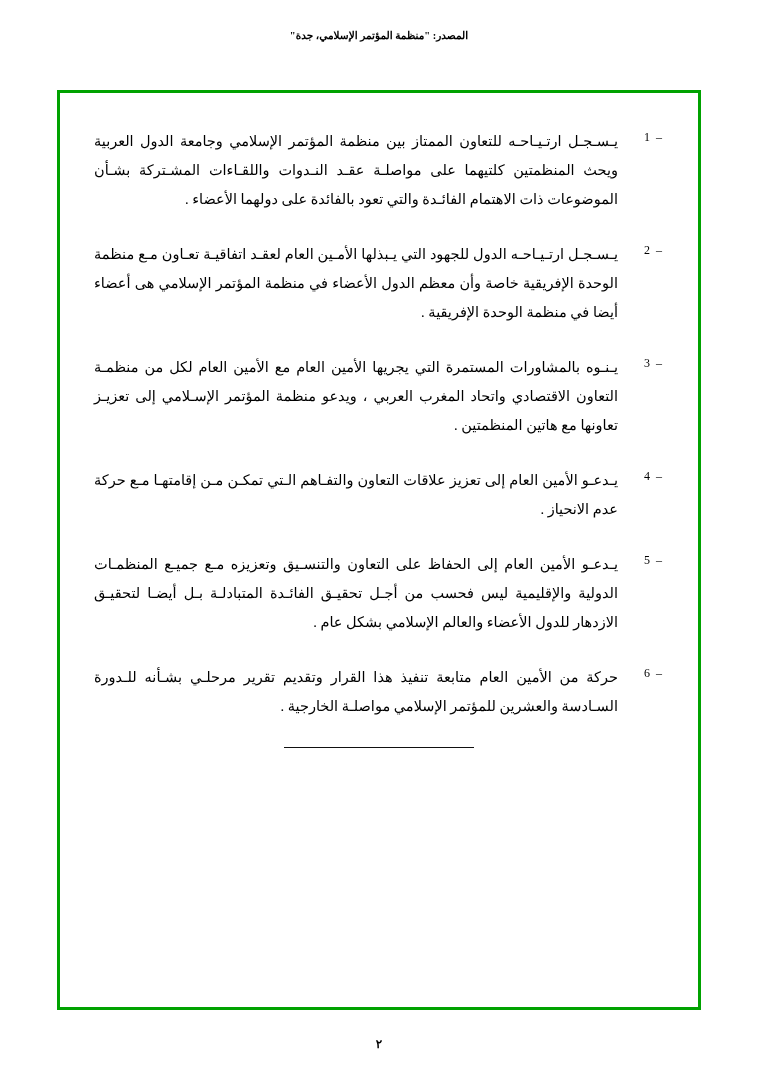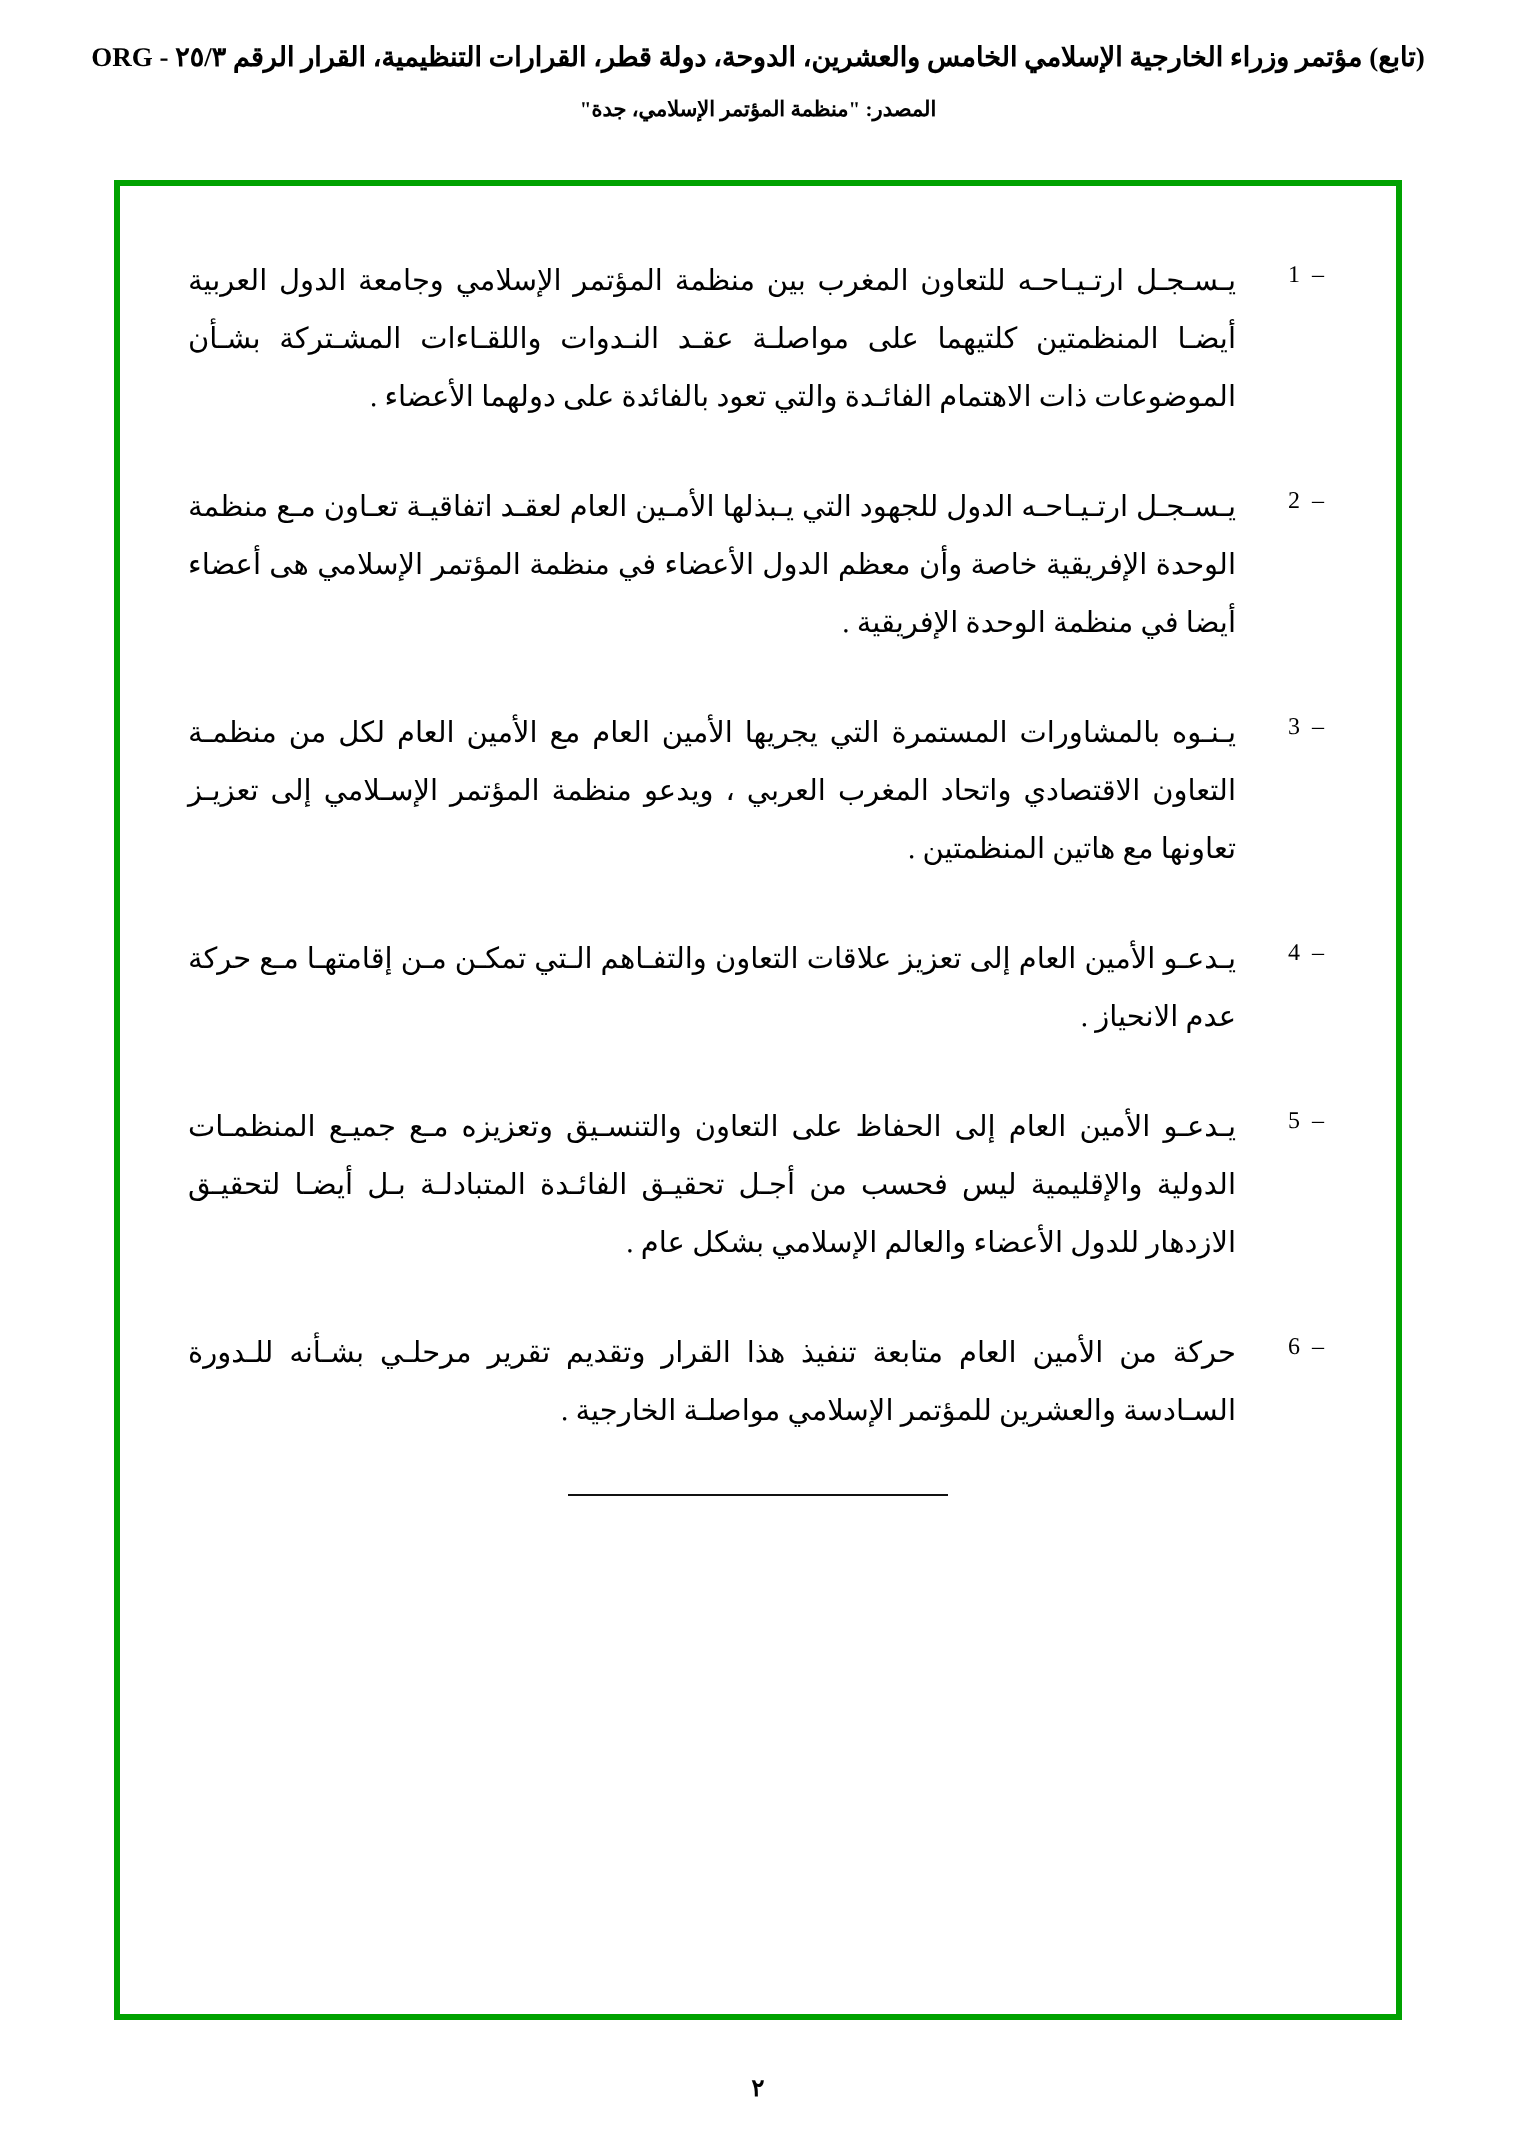--- a/index.html
+++ b/index.html
@@ -132,33 +132,32 @@
     font-weight: bold;
     color: #000;
   }
 </style>
 </head>
 <body>
 
 <div class="page">
 
   <div class="doc-header">
-    <div class="header-line">(تابع) مؤتمر وزراء الخارجية الإسلامي الخامس والعشرين، الدوحة، دولة قطر، القرارات التنظيمية، القرار الرقم ٢٥/٣ ‑ ORG</div>
     <div class="header-source">المصدر:  "منظمة المؤتمر الإسلامي، جدة"</div>
   </div>
 
   <div class="frame" style="border-color: rgb(0, 162, 0);">
     <div class="frame-inner">
 
       <div class="clause">
         <div class="clause-num">
           <span class="dash">–</span>
           <span class="num">1</span>
         </div>
-        <div class="clause-body"><span class="lead">يـسـجـل ارتـيـاحـه</span><span> للتعاون المغرب بين منظمة المؤتمر الإسلامي وجامعة الدول العربية </span><span class="lead">أيضـا</span><span> المنظمتين كلتيهما على مواصلـة عقـد النـدوات واللقـاءات المشـتركة بشـأن الموضوعات ذات الاهتمام الفائـدة والتي تعود بالفائدة على دولهما الأعضاء .</span></div>
+        <div class="clause-body"><span class="lead">يـسـجـل ارتـيـاحـه</span><span> للتعاون الممتاز بين منظمة المؤتمر الإسلامي وجامعة الدول العربية </span><span class="lead">ويحث</span><span> المنظمتين كلتيهما على مواصلـة عقـد النـدوات واللقـاءات المشـتركة بشـأن الموضوعات ذات الاهتمام الفائـدة والتي تعود بالفائدة على دولهما الأعضاء .</span></div>
       </div>
 
       <div class="clause">
         <div class="clause-num">
           <span class="dash">–</span>
           <span class="num">2</span>
         </div>
         <div class="clause-body"><span class="lead">يـسـجـل ارتـيـاحـه الدول</span><span> للجهود التي يـبذلها الأمـين العام لعقـد اتفاقيـة تعـاون مـع منظمة الوحدة الإفريقية خاصة وأن معظم الدول الأعضاء في منظمة المؤتمر الإسلامي هى أعضاء أيضا في منظمة الوحدة الإفريقية .</span></div>
       </div>
 

